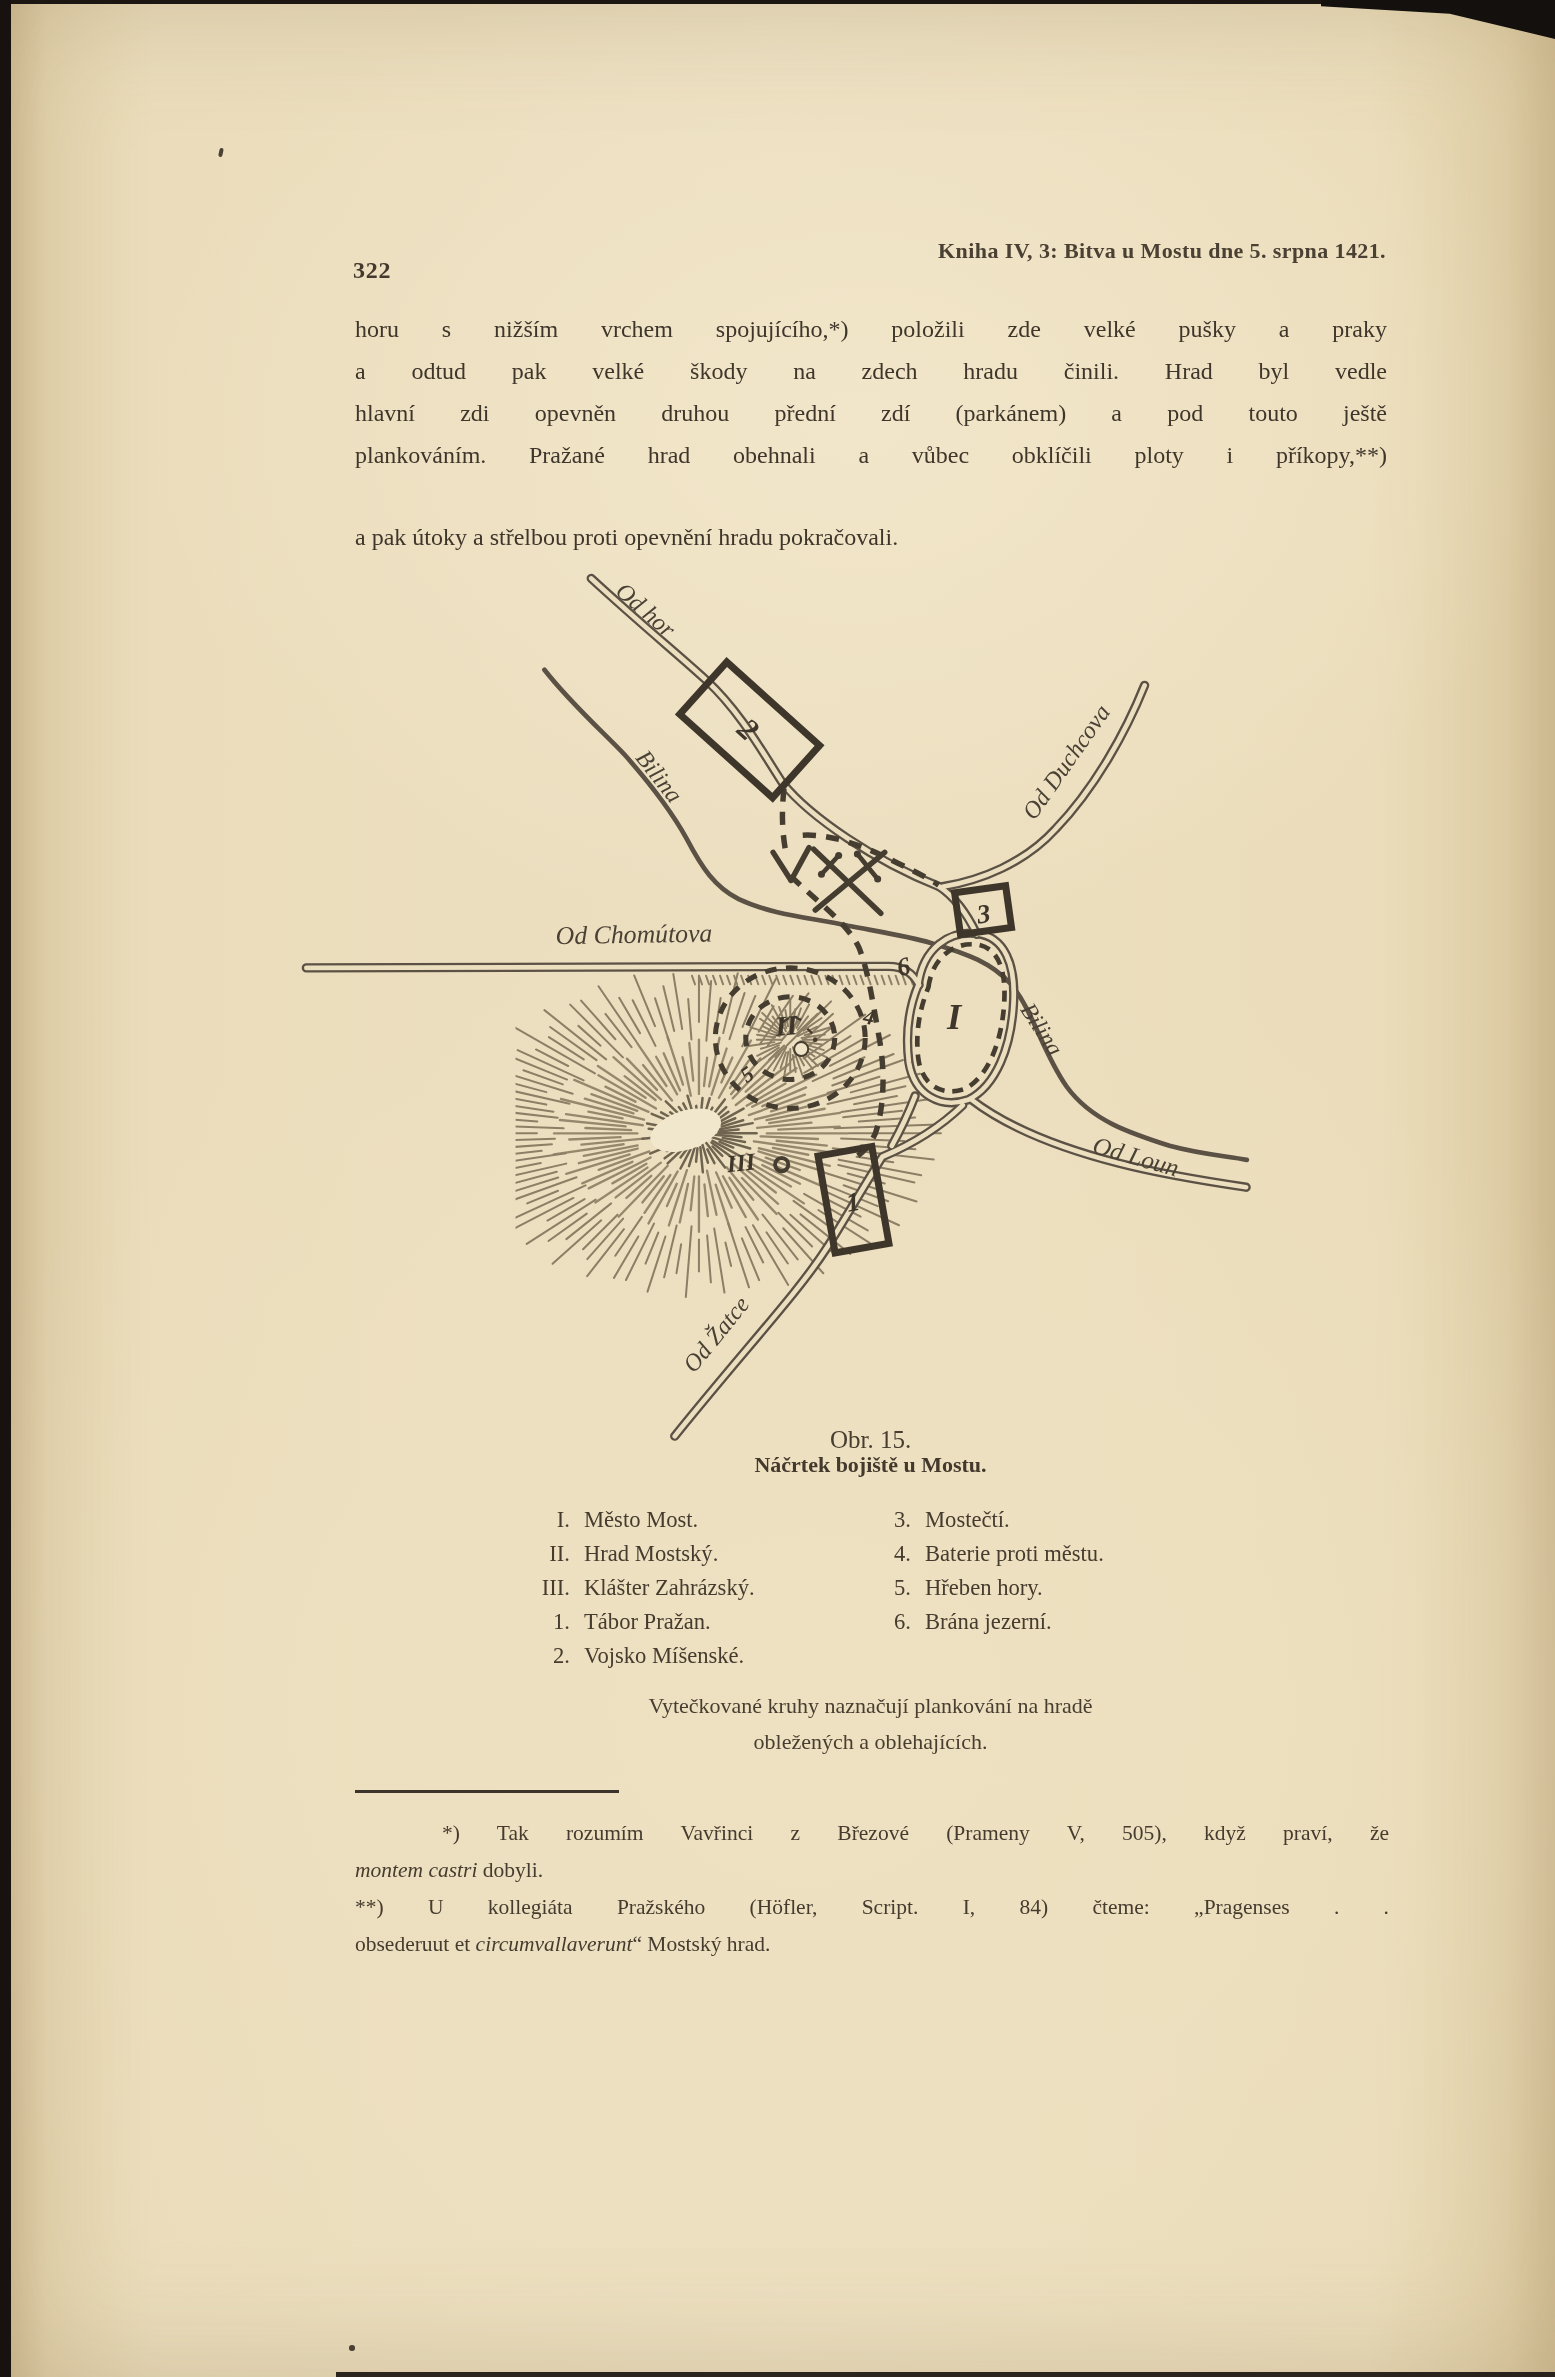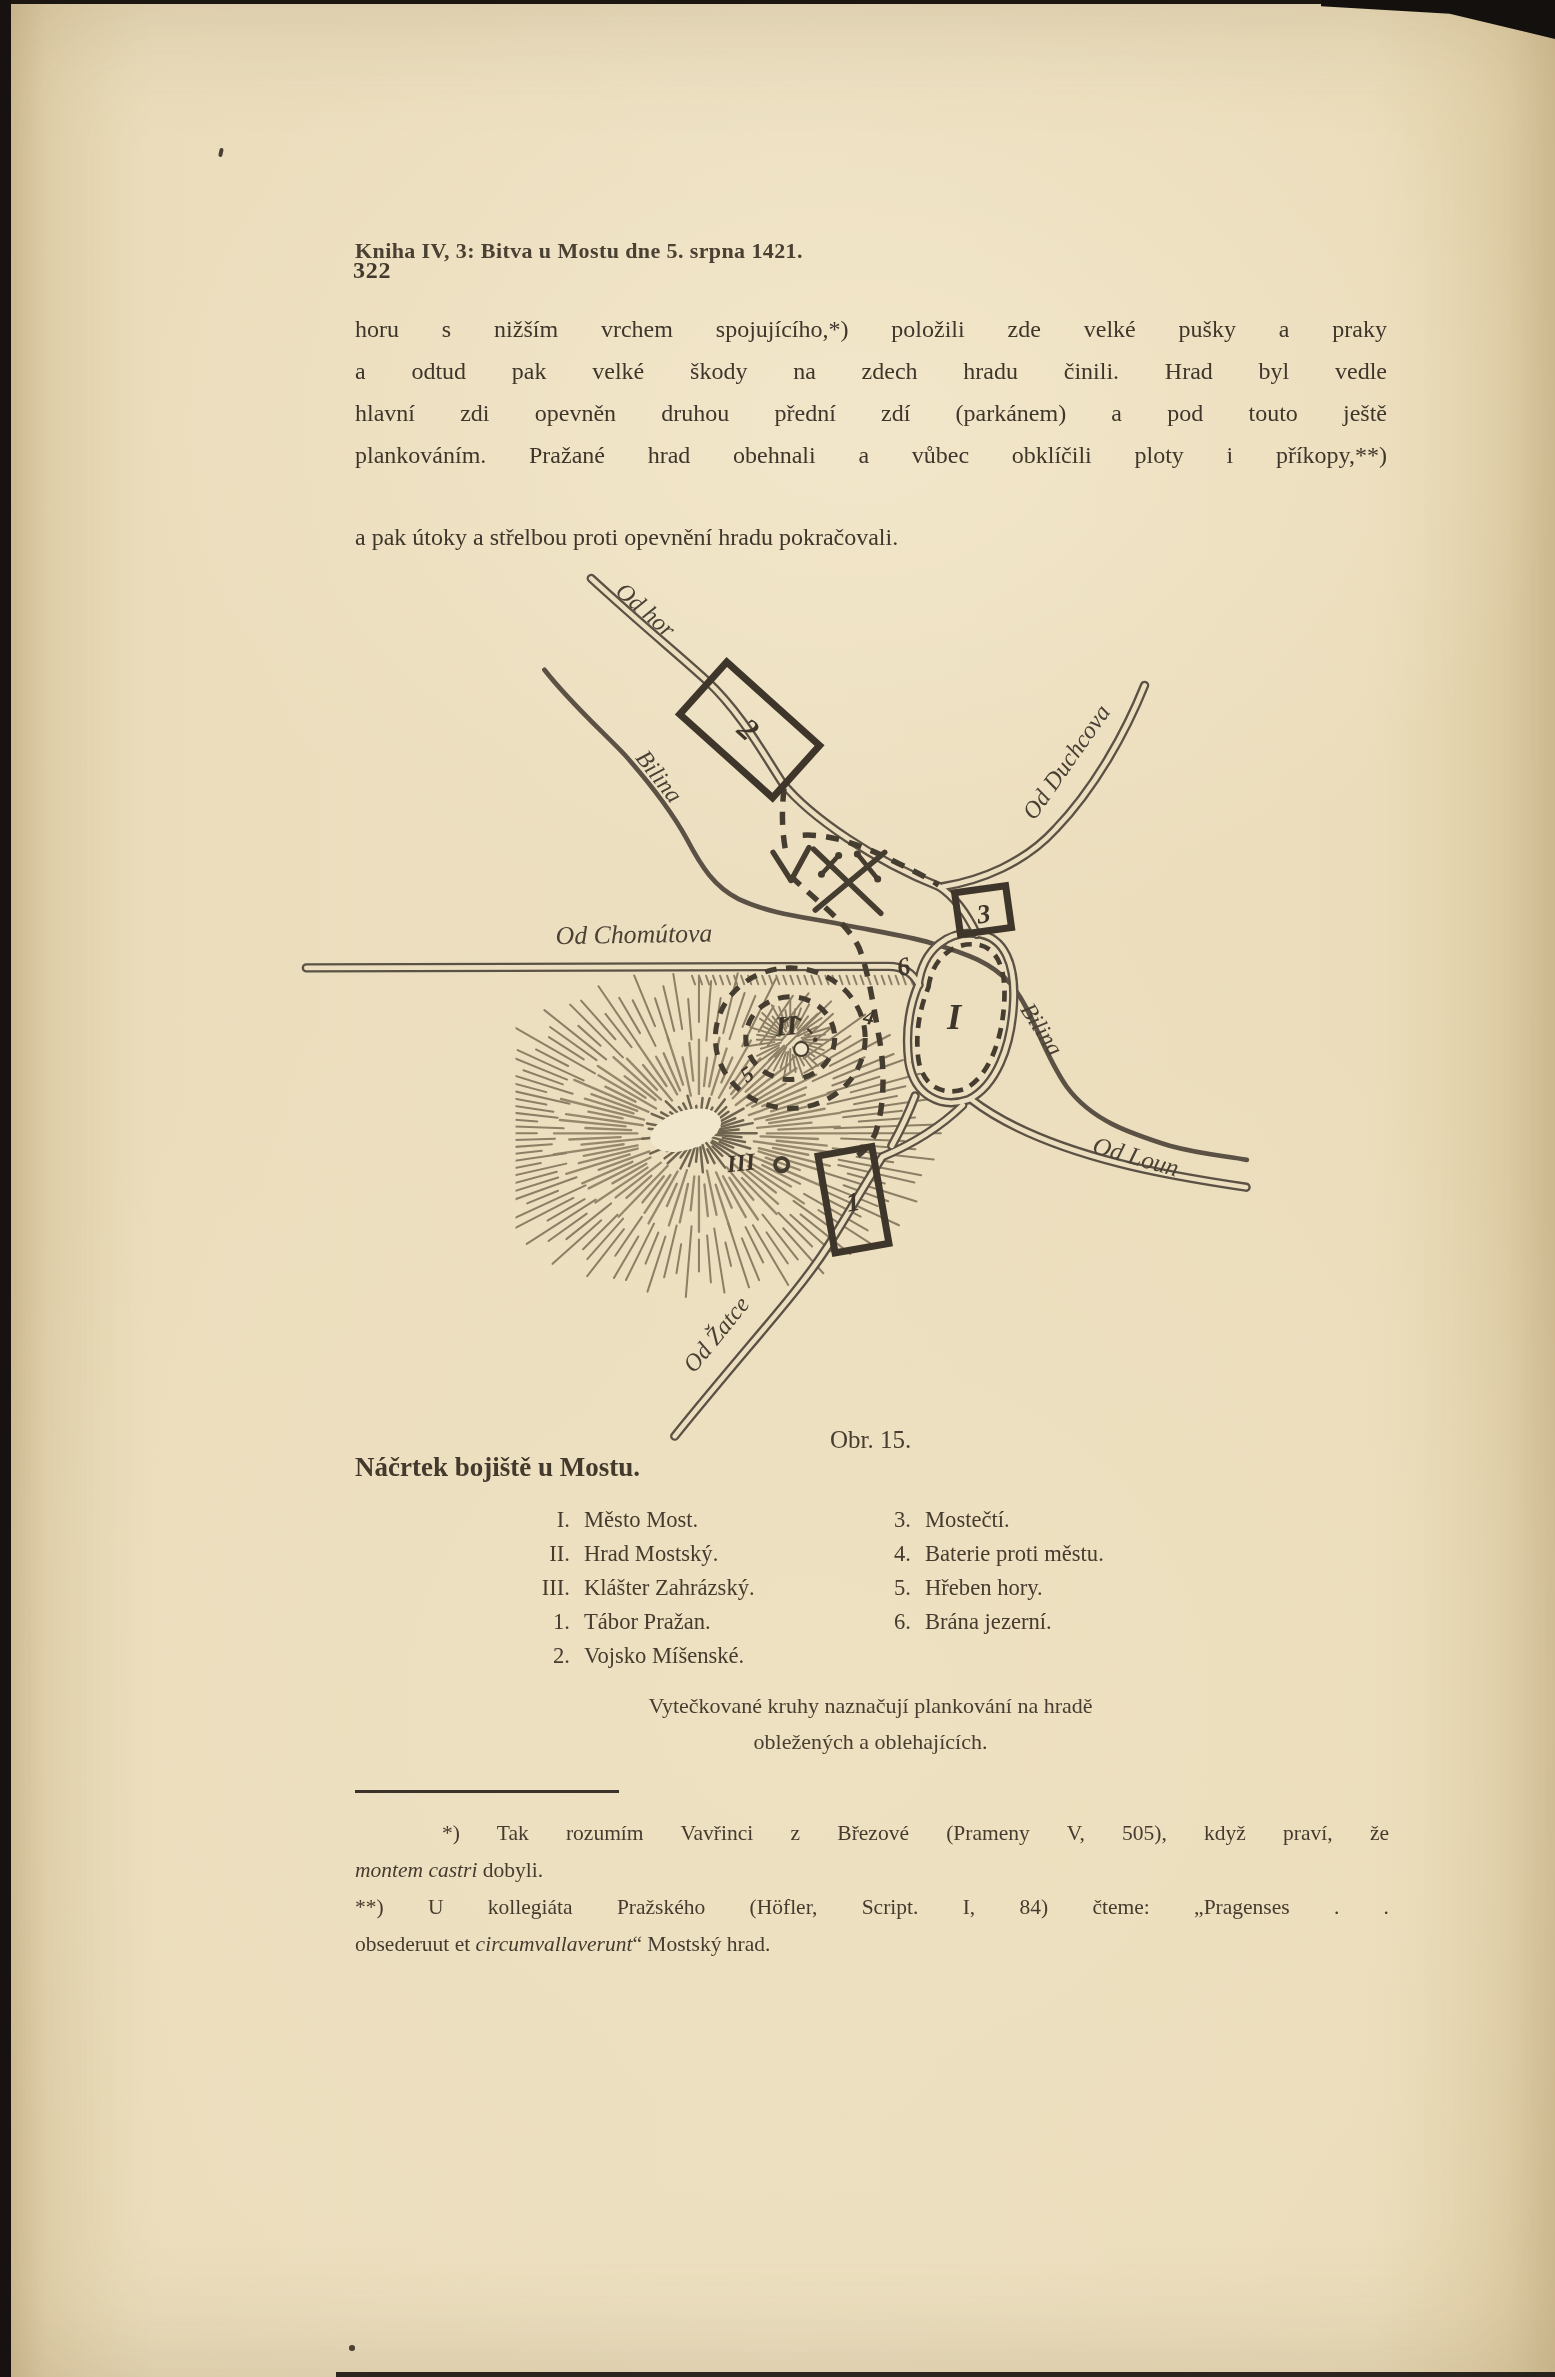--- a/index.html
+++ b/index.html
@@ -13,29 +13,29 @@
     box-shadow:inset 0 0 125px rgba(120,95,55,.25);
   }
   .edge-left{position:absolute;left:0;top:0;width:11px;height:2377px;background:#171210;}
   .edge-top{position:absolute;left:11px;top:0;height:3.9px;right:0;background:#1c1612;}
   .edge-corner{position:absolute;right:0;top:0;width:234px;height:39px;background:#14100d;
     clip-path:polygon(0 0,100% 0,100% 100%,55% 35%,0 16%);}
   .edge-bottom{position:absolute;left:336px;right:0;bottom:0;height:5.5px;background:#171210;opacity:.9;}
   .speck{position:absolute;background:#4a4034;border-radius:50%;}
 
   .pagenum{position:absolute;left:353px;top:237px;font-size:24px;font-weight:700;letter-spacing:0.8px;margin-top:20px;}
-  .runhead{position:absolute;left:355px;top:238px;width:1031px;text-align:left;
+  .runhead{position:absolute;left:355px;top:238px;width:1031px;text-align:right;
     font-size:22px;font-weight:700;letter-spacing:0.4px;color:#4a4033;}
 
   .para{position:absolute;left:355px;top:308px;width:1032px;font-size:24px;line-height:42px;color:#3f362b;}
   .pline{text-align:justify;text-align-last:justify;}
   .pline-last{text-align-last:left;margin-top:40px;}
 
   .capnum{position:absolute;left:355px;top:1426px;width:1031px;text-align:center;font-size:25px;color:#473d30;}
-  .captitle{position:absolute;left:355px;top:1452px;width:1031px;text-align:left;font-size:27px;font-weight:700;color:#43392c;}
+  .captitle{position:absolute;left:355px;top:1452px;width:1031px;text-align:center;font-size:22px;font-weight:700;color:#43392c;}
 
   .legend{position:absolute;font-size:22.6px;color:#453b2e;}
   .legend-left{left:355px;top:1507px;}
   .legend-right{left:742px;top:1507px;}
   .lrow{display:flex;height:34px;align-items:baseline;}
   .lnum{display:inline-block;text-align:right;}
   .legend-left .lnum{width:215px;}
   .legend-right .lnum{width:169px;}
   .llabel{margin-left:14px;}
 

